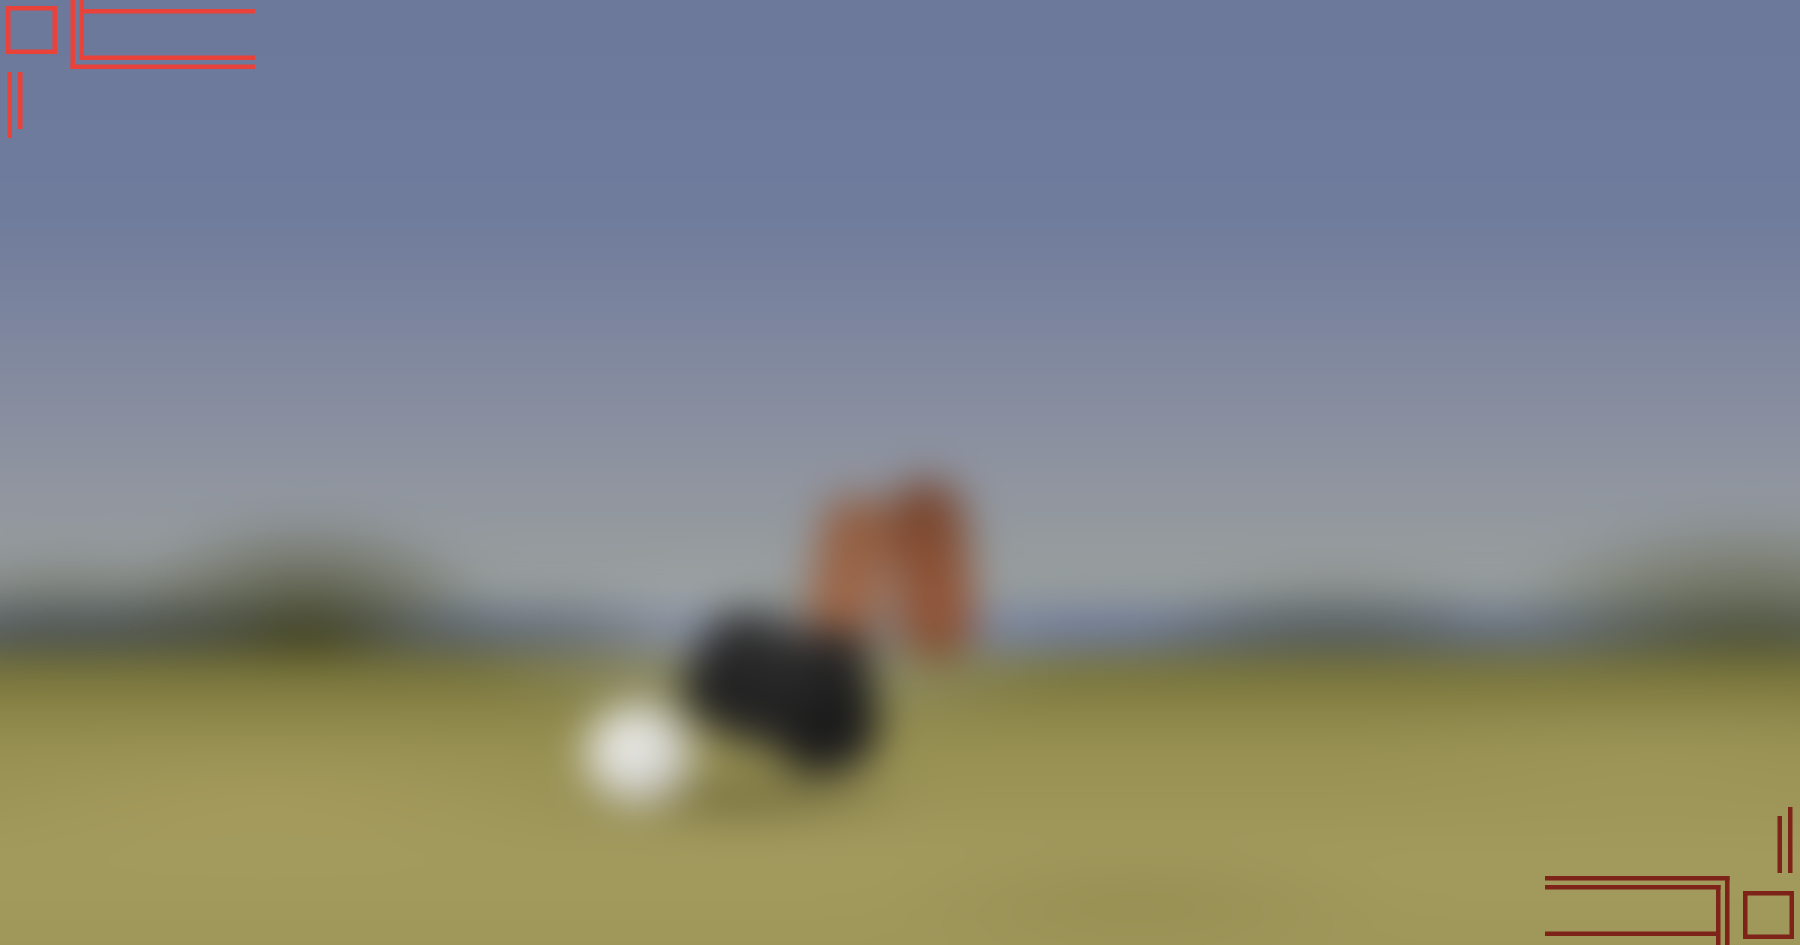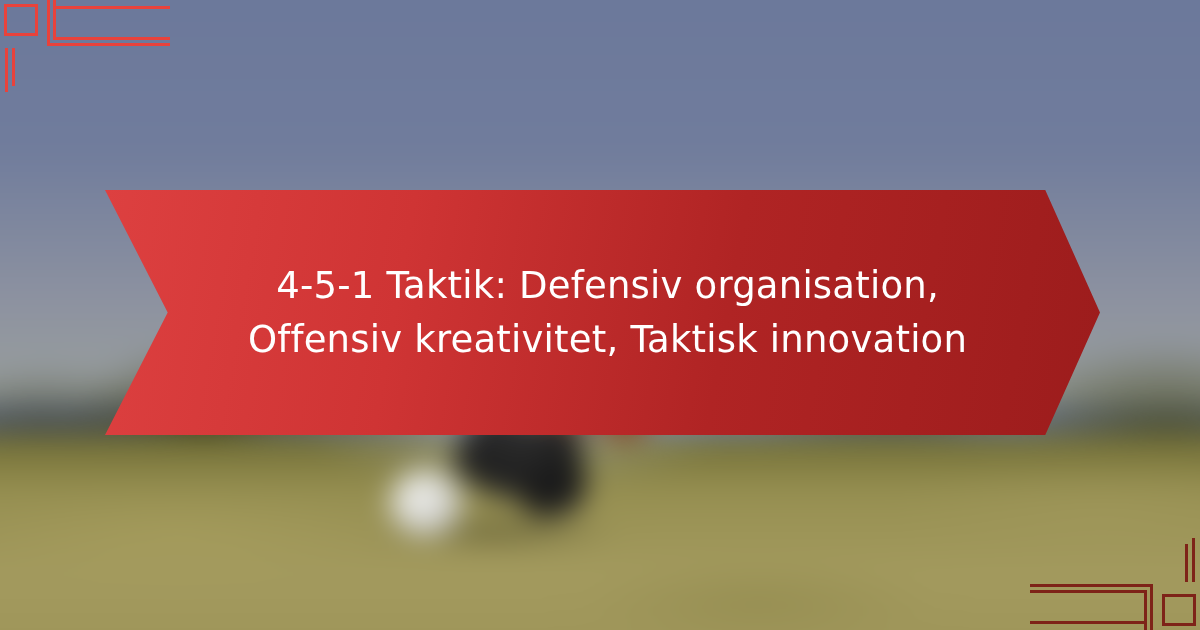--- a/index.html
+++ b/index.html
@@ -129,23 +129,20 @@
       <div class="haze"></div>
       <div class="leg-a"></div>
       <div class="leg-b"></div>
       <div class="shadow"></div>
       <div class="boot-a"></div>
       <div class="boot-b"></div>
       <div class="ball"></div>
     </div>
   </div>
 
-  <div class="banner">
-    <div class="banner-text">4-5-1 Taktik: Defensiv organisation, Offensiv kreativitet, Taktisk innovation</div>
-  </div>
 
   <div class="corner corner-tl">
     <span class="tl-sq-t"></span>
     <span class="tl-sq-b"></span>
     <span class="tl-sq-l"></span>
     <span class="tl-sq-r"></span>
     <span class="tl-l1-v"></span>
     <span class="tl-l1-h"></span>
     <span class="tl-l2-v"></span>
     <span class="tl-l2-h"></span>

